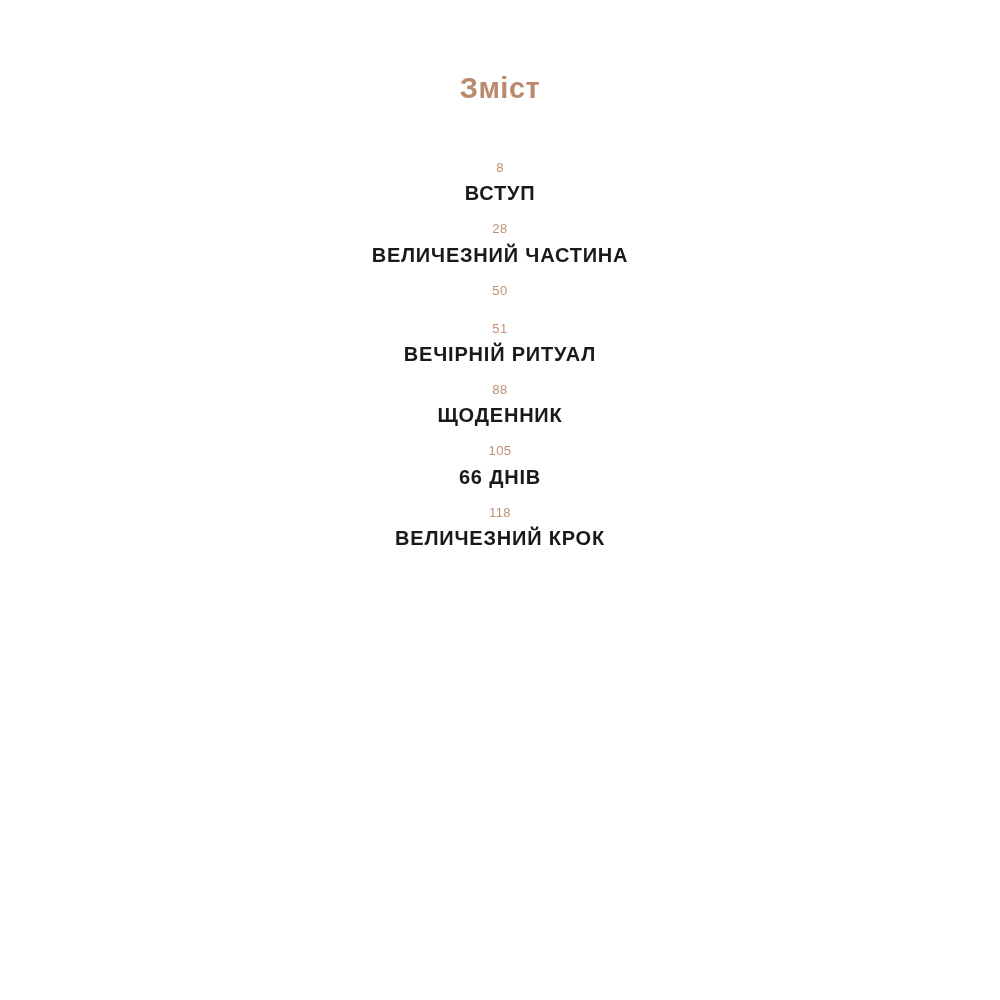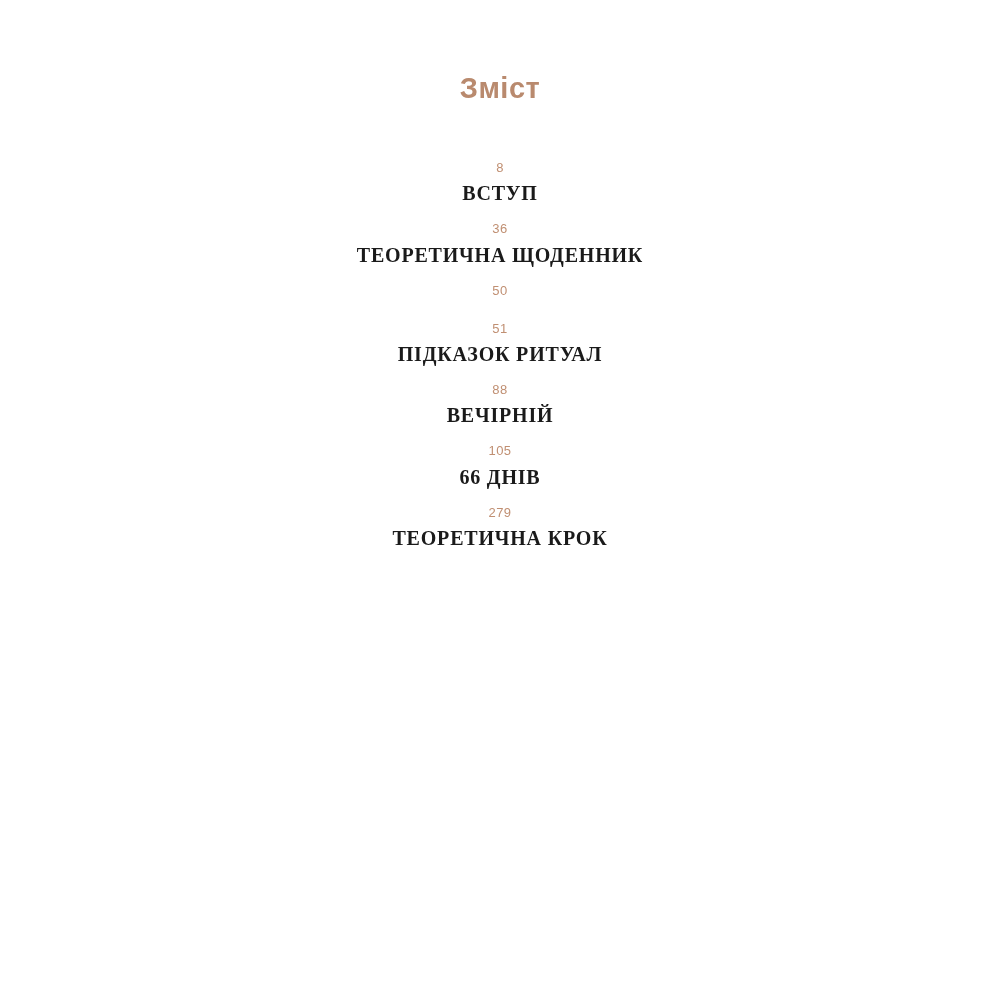--- a/index.html
+++ b/index.html
@@ -51,62 +51,61 @@
     line-height: 1.1;
     margin-bottom: 7px;
   }
   .toc-label {
     font-size: 20px;
     font-weight: 700;
     color: #1a1a1a;
     letter-spacing: 0.8px;
     line-height: 1.15;
     text-align: center;
-    font-family: Liberation Serif, serif;
   }
 </style>
 </head>
 <body>
 
 <div class="page">
   <div class="toc-title">Зміст</div>
 
   <div class="toc-list">
 
     <div class="toc-entry">
       <div class="toc-page">8</div>
       <div class="toc-label">ВСТУП</div>
     </div>
 
     <div class="toc-entry">
-      <div class="toc-page">36</div>
-      <div class="toc-label">ТЕОРЕТИЧНА ЩОДЕННИК</div>
+      <div class="toc-page">28</div>
+      <div class="toc-label">ВЕЛИЧЕЗНИЙ ЧАСТИНА</div>
     </div>
 
     <div class="toc-entry">
       <div class="toc-page">50</div>
     </div>
 
     <div class="toc-entry">
       <div class="toc-page">51</div>
-      <div class="toc-label">ПІДКАЗОК РИТУАЛ</div>
+      <div class="toc-label">ВЕЧІРНІЙ РИТУАЛ</div>
     </div>
 
 
     <div class="toc-entry">
       <div class="toc-page">88</div>
-      <div class="toc-label">ВЕЧІРНІЙ</div>
+      <div class="toc-label">ЩОДЕННИК</div>
     </div>
 
 
     <div class="toc-entry">
       <div class="toc-page">105</div>
       <div class="toc-label">66 ДНІВ</div>
     </div>
 
 
     <div class="toc-entry">
-      <div class="toc-page">279</div>
-      <div class="toc-label">ТЕОРЕТИЧНА КРОК</div>
+      <div class="toc-page">118</div>
+      <div class="toc-label">ВЕЛИЧЕЗНИЙ КРОК</div>
     </div>
 
   </div>
 </div>
 
 </body></html>

